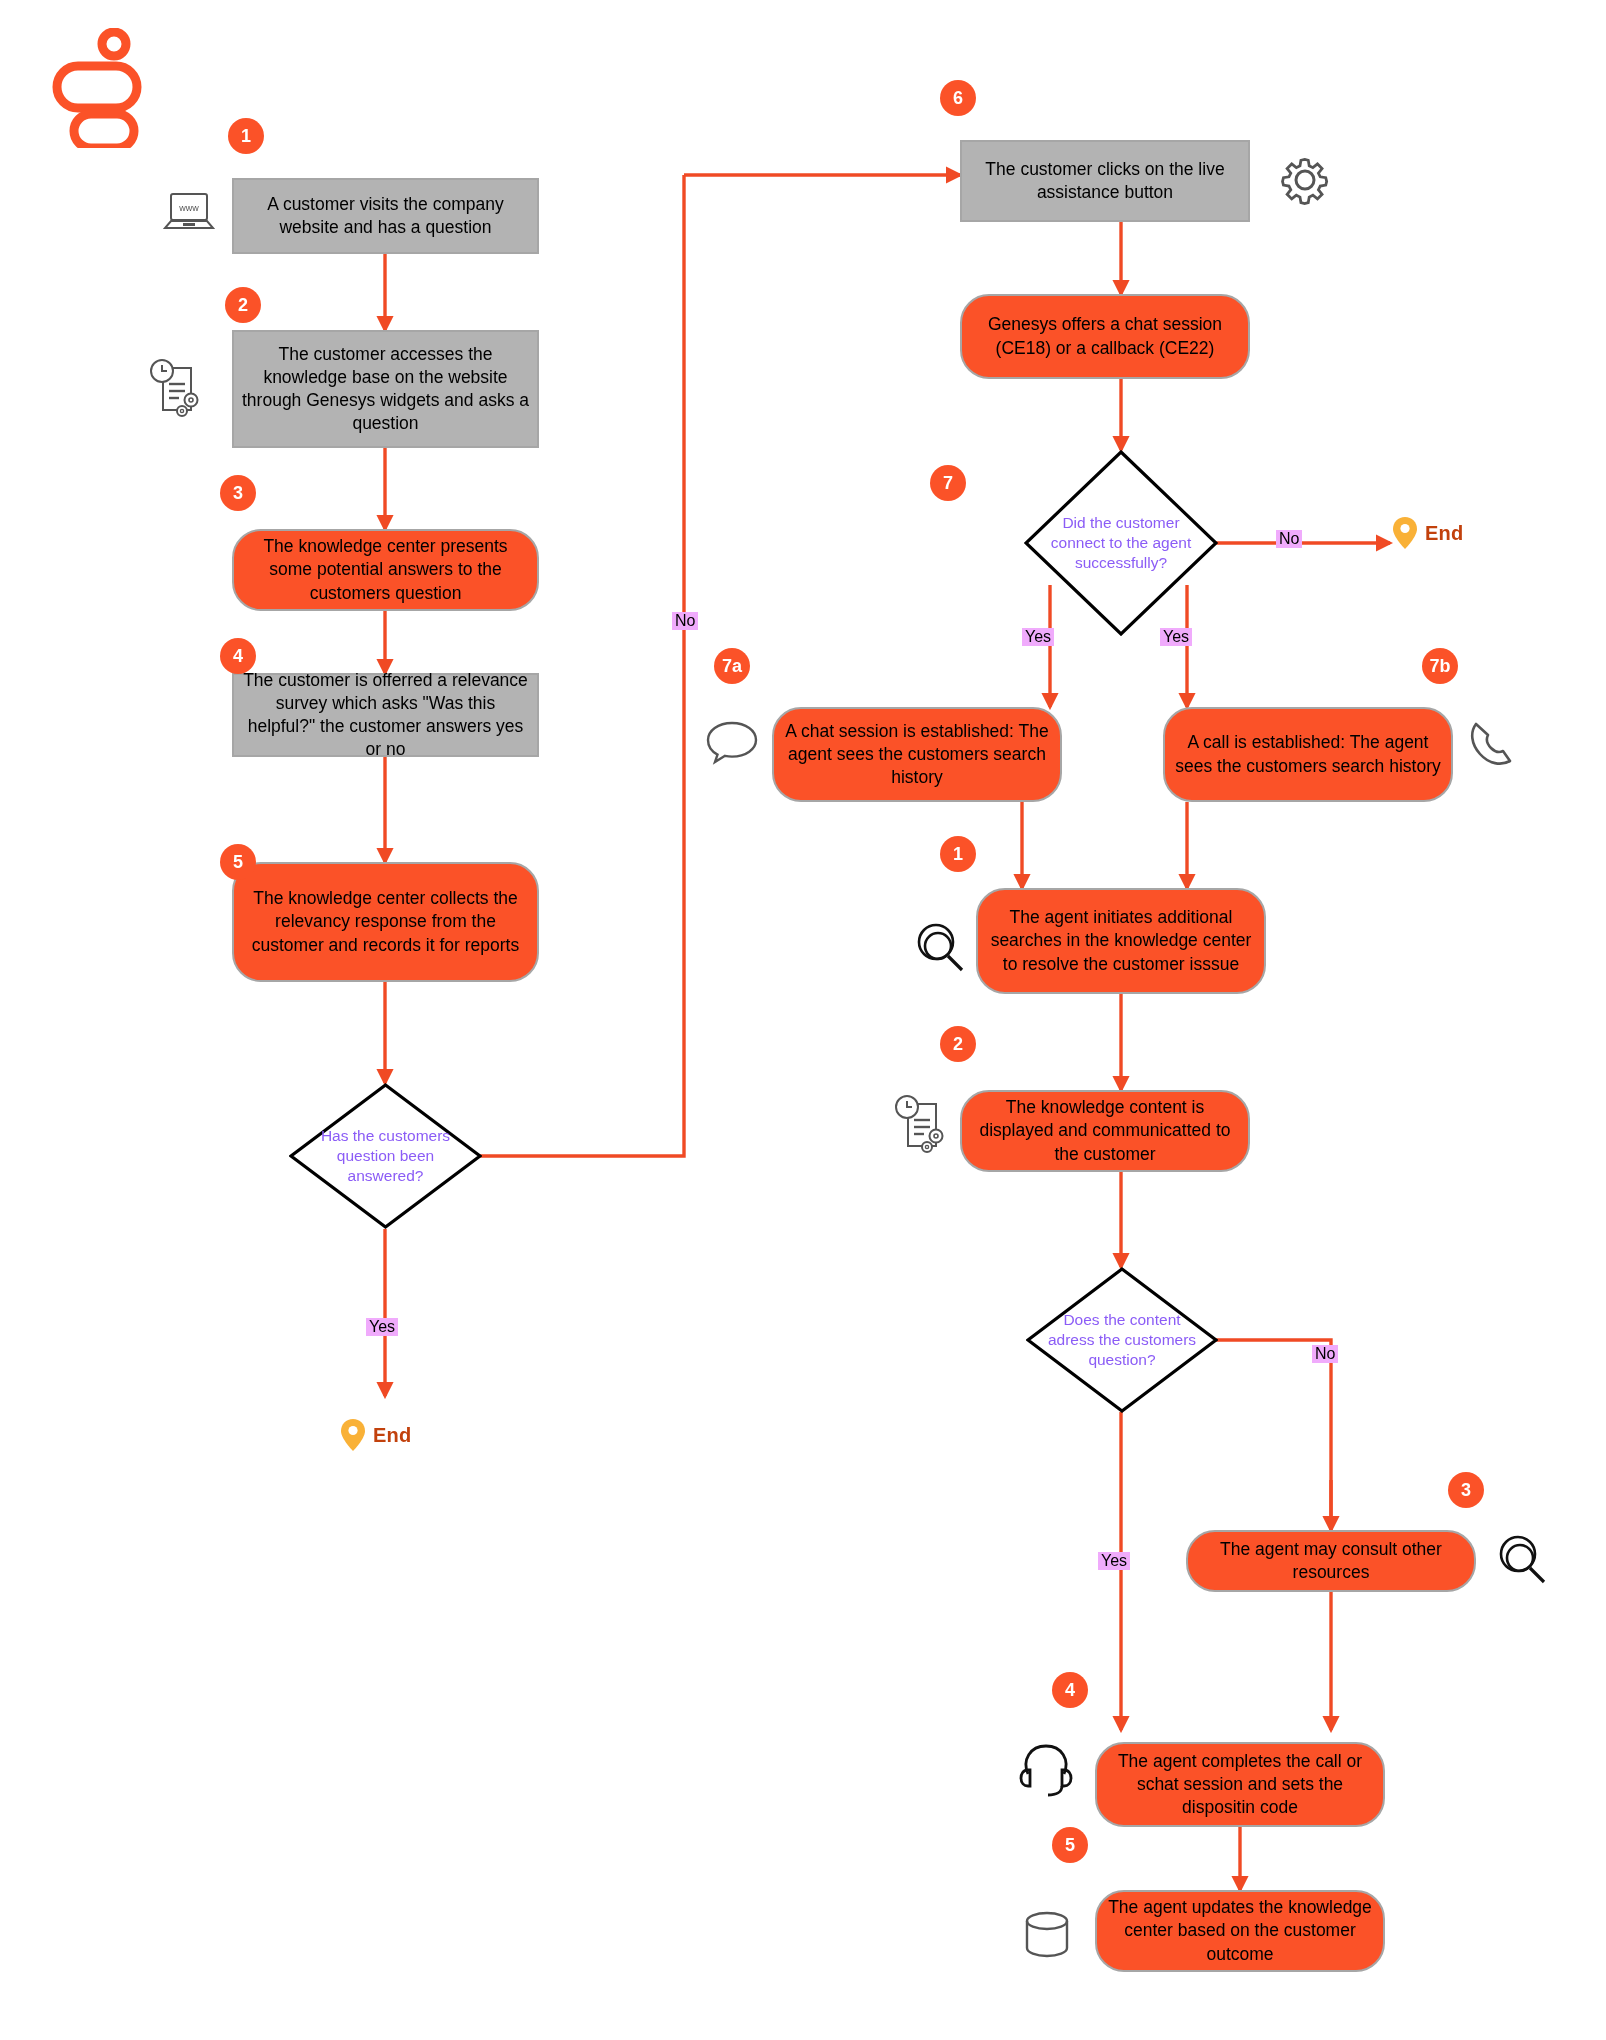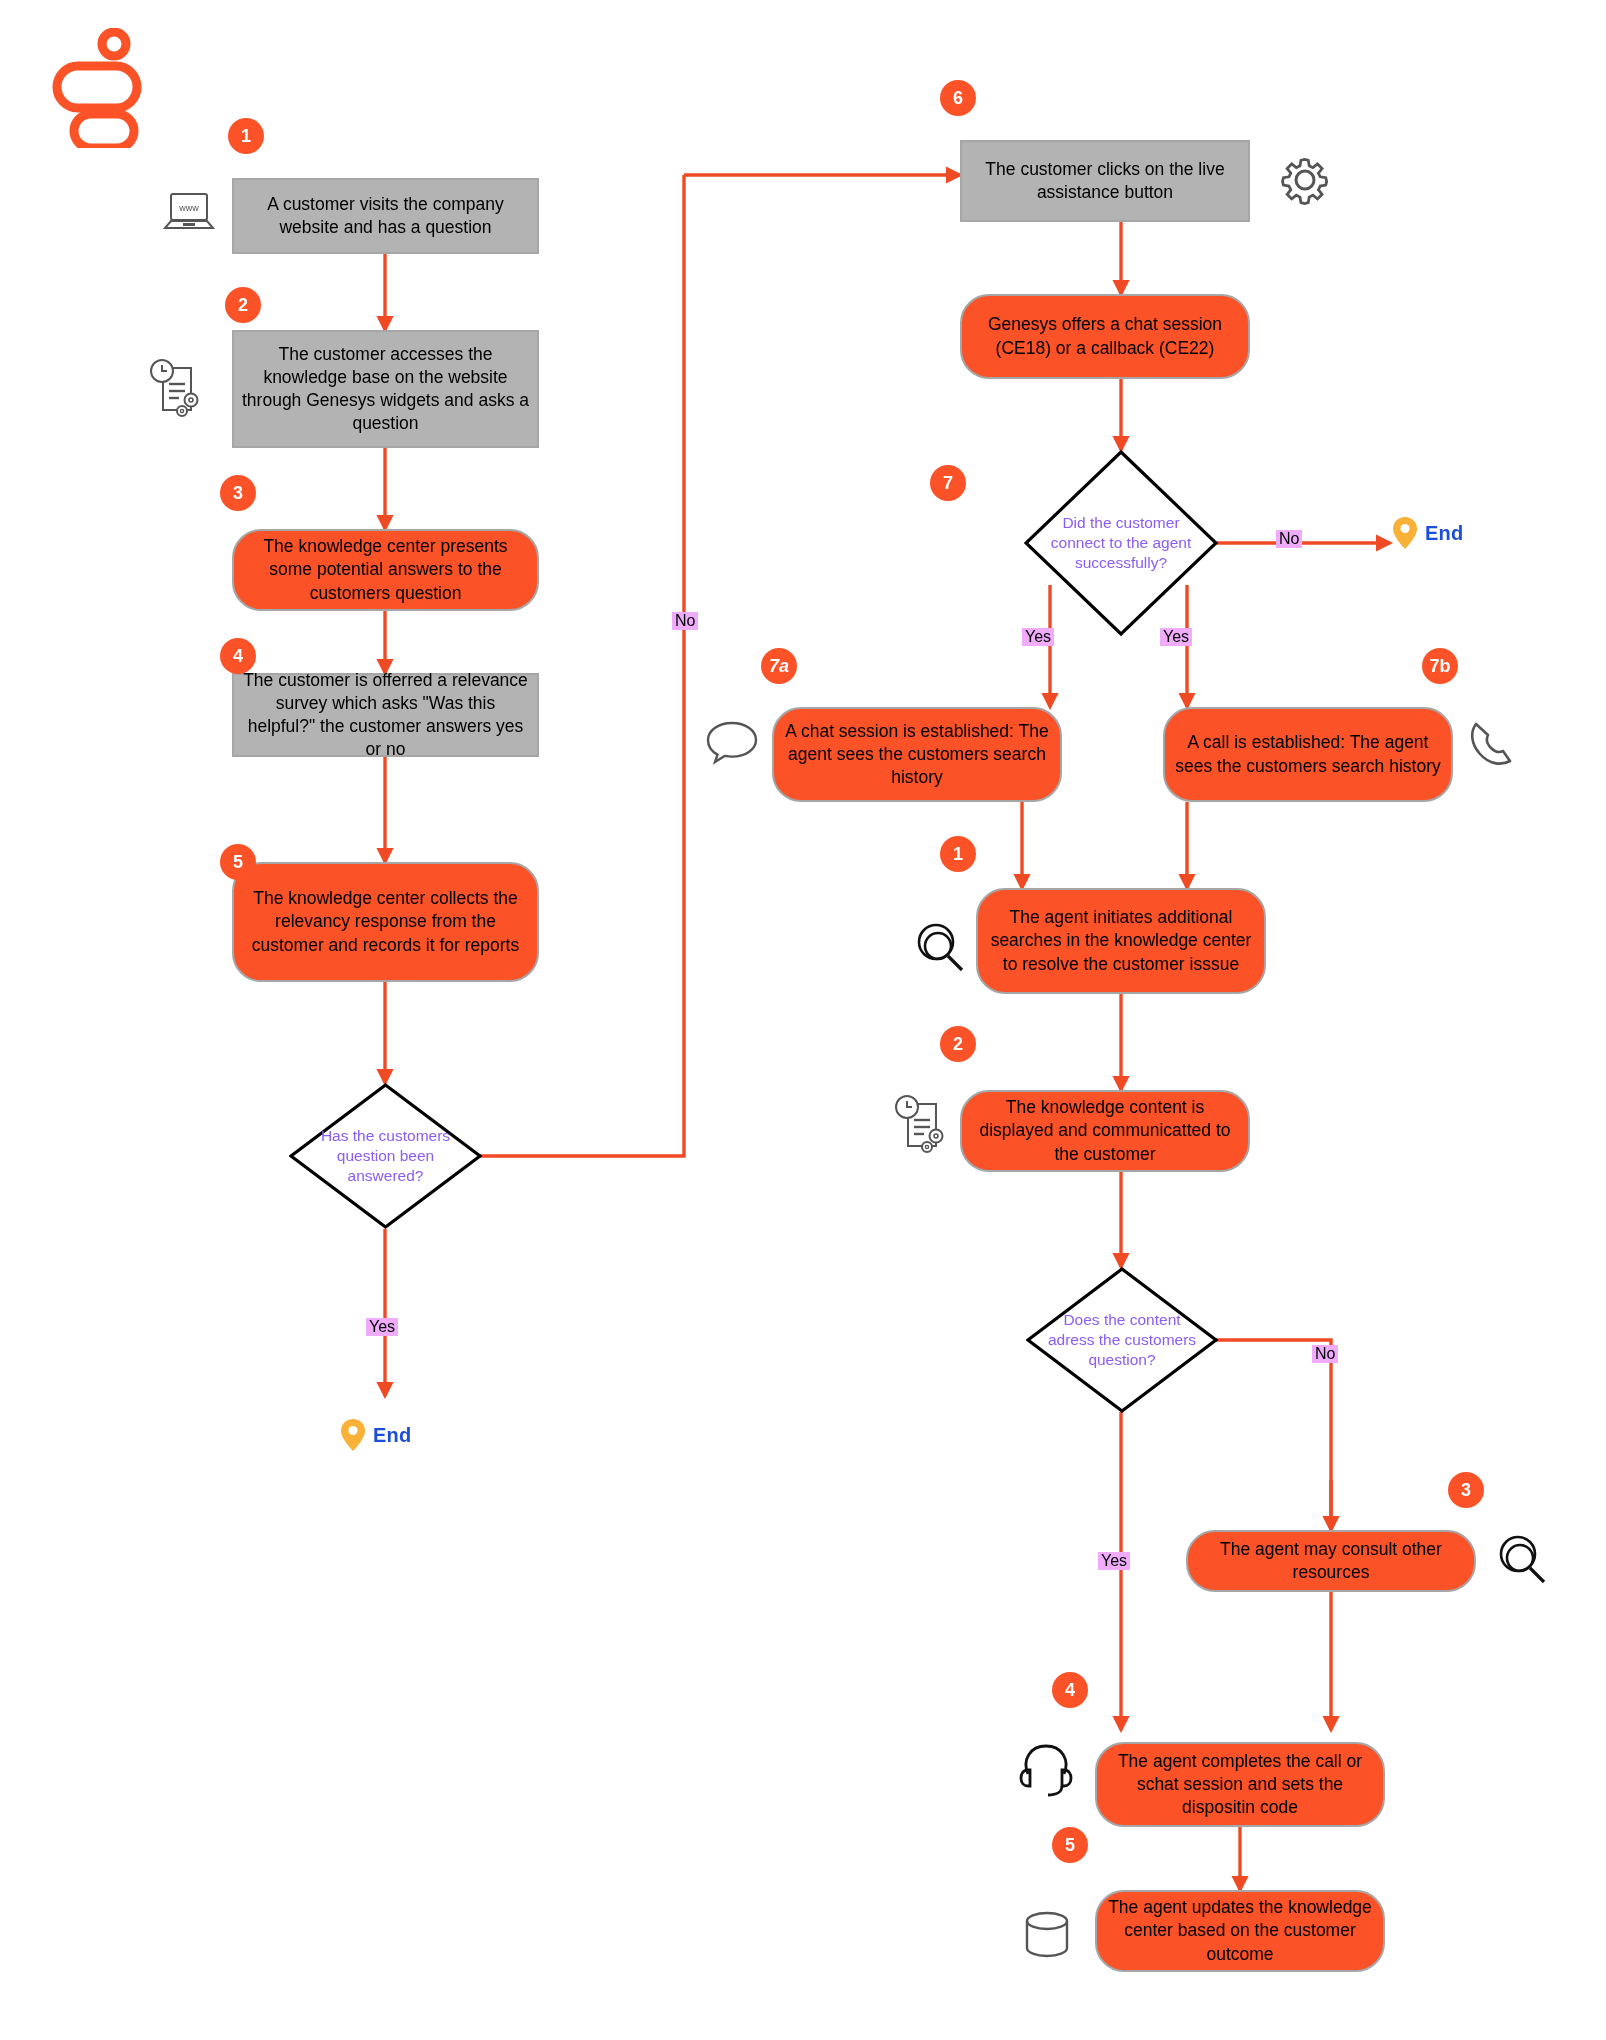--- a/index.html
+++ b/index.html
@@ -97,21 +97,21 @@
 
   
   .endmark {
     position: absolute;
     display: flex;
     align-items: center;
     gap: 7px;
     z-index: 4;
   }
   .endmark .endlabel {
-    color: #1d4ed8;
+    color: #c2410c;
     font-weight: bold;
     font-size: 20px;
     letter-spacing: 0.2px;
   }
 
   
   .sideicon {
     position: absolute;
     z-index: 4;
   }
@@ -260,21 +260,21 @@
   <div class="edgelabel" style="left:1160px; top:628px;">Yes</div>
 
   <div class="endmark" style="left:1392px; top:516px;">
     <svg width="26" height="34" viewBox="0 0 26 34">
       <path d="M 13 1 C 6 1 1 6.4 1 13 C 1 21 13 33 13 33 C 13 33 25 21 25 13 C 25 6.4 20 1 13 1 Z" fill="#f9b137"></path>
       <circle cx="13" cy="12.5" r="4.6" fill="#ffffff"></circle>
     </svg>
     <span class="endlabel">End</span>
   </div>
 
-  <div class="badge" style="left:761px; top:648px;font-style:italic;">7a</div>
+  <div class="badge" style="left:714px; top:648px;">7a</div>
   <div class="sideicon" style="left:705px; top:718px;">
     <svg width="54" height="48" viewBox="0 0 54 48">
       <path d="M 27 5 C 13 5 3 12.5 3 22 C 3 28 6.5 33.4 12.5 36.6 L 10 44 L 20 37.8 C 22.2 38.3 24.6 38.6 27 38.6 C 41 38.6 51 31 51 22 C 51 12.5 41 5 27 5 Z" fill="none" stroke="#555" stroke-width="2.4"></path>
     </svg>
   </div>
   <div class="node orange" style="left:772px; top:707px; width:290px; height:95px;">A chat session is established: The agent sees the customers search history</div>
 
   <div class="badge" style="left:1422px; top:648px;">7b</div>
   <div class="node orange" style="left:1163px; top:707px; width:290px; height:95px;">A call is established: The agent sees the customers search history</div>
   <div class="sideicon" style="left:1468px; top:718px;">

